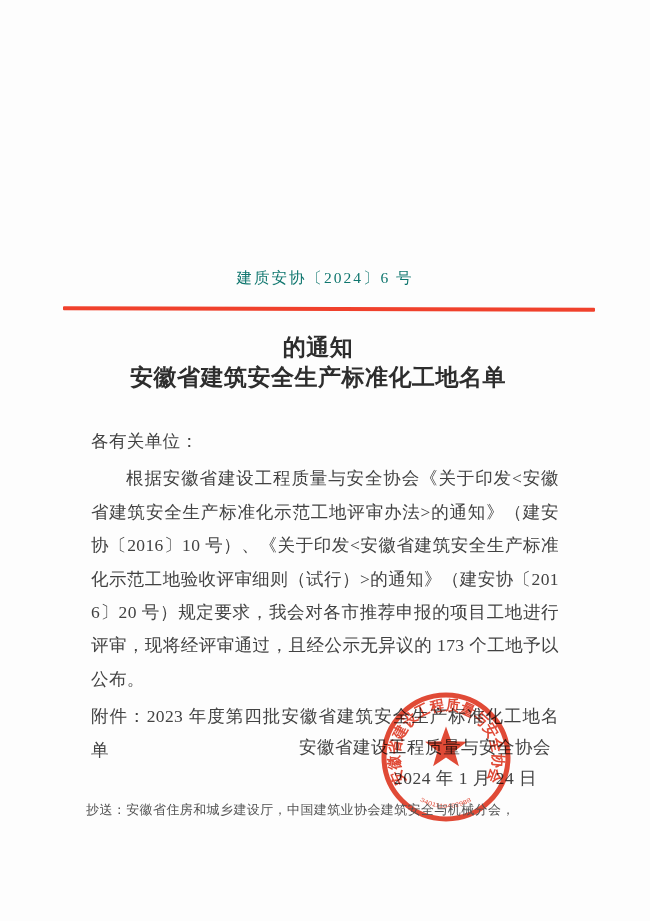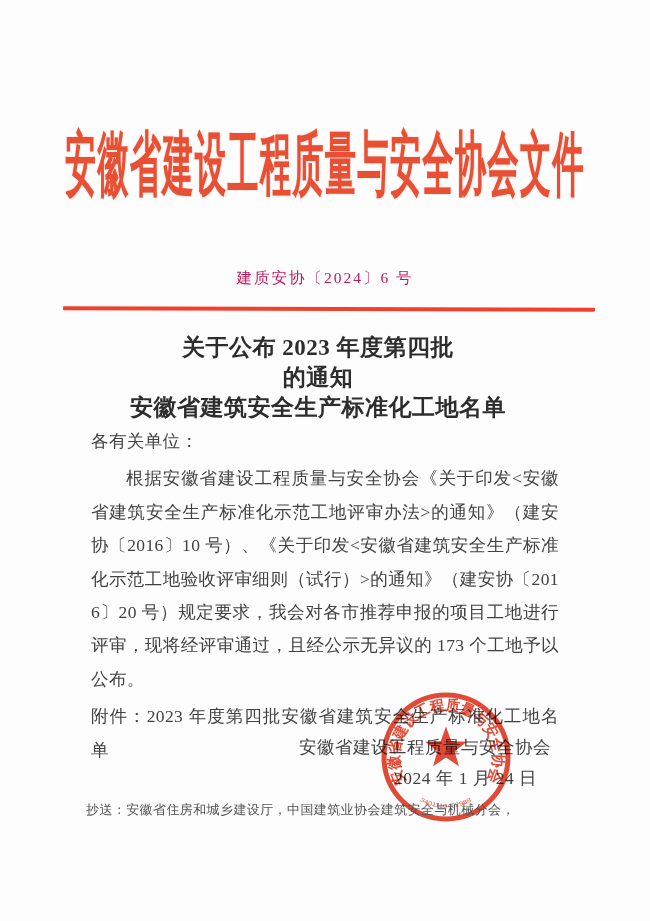--- a/index.html
+++ b/index.html
@@ -40,21 +40,21 @@
   }
   
   .doc-number {
     position: absolute;
     top: 268px;
     left: 0;
     right: 0;
     text-align: center;
     font-size: 15.5px;
     letter-spacing: 2px;
-    color: #be185d;
+    color: #0f766e;
   }
   
   .red-divider {
     position: absolute;
     top: 307px;
     left: 63px;
     width: 532px;
     height: 4px;
     border-radius: 1px;
     background: var(--divider-red, #f0412c);
@@ -148,30 +148,26 @@
     white-space: nowrap;
   }
   .cc-line1 { top: 801px; }
   .cc-line2 { top: 834px; }
 </style>
 </head>
 <body>
 
 <div class="page">
 
-  <div class="masthead">
-    <span class="masthead-inner">安徽省建设工程质量与安全协会文件</span>
-  </div>
 
   <div class="doc-number">建质安协〔2024〕6 号</div>
 
   <div class="red-divider"></div>
 
   <div class="notice-title">
-    <div>关于公布 2023 年度第四批</div>
     <div>的通知</div>
     <div>安徽省建筑安全生产标准化工地名单</div>
   </div>
 
   <div class="body-block">
     <p class="salutation">各有关单位：</p>
     <p class="para">根据安徽省建设工程质量与安全协会《关于印发&lt;安徽省建筑安全生产标准化示范工地评审办法&gt;的通知》（建安协〔2016〕10 号）、《关于印发&lt;安徽省建筑安全生产标准化示范工地验收评审细则（试行）&gt;的通知》（建安协〔2016〕20 号）规定要求，我会对各市推荐申报的项目工地进行评审，现将经评审通过，且经公示无异议的 173 个工地予以公布。</p>
     <p class="attachment">附件：2023 年度第四批安徽省建筑安全生产标准化工地名单</p>
   </div>
 

